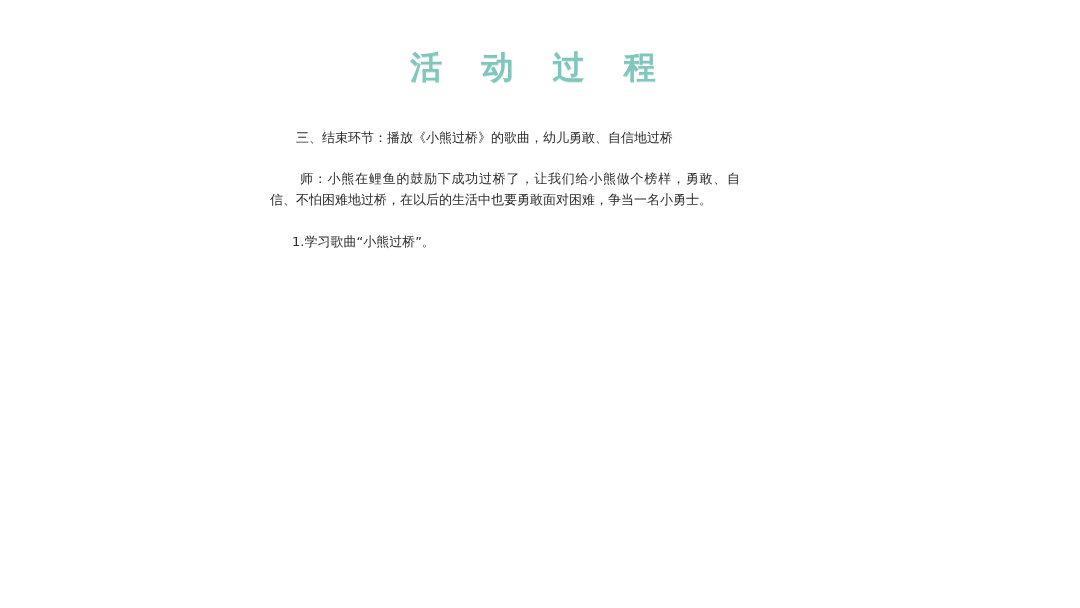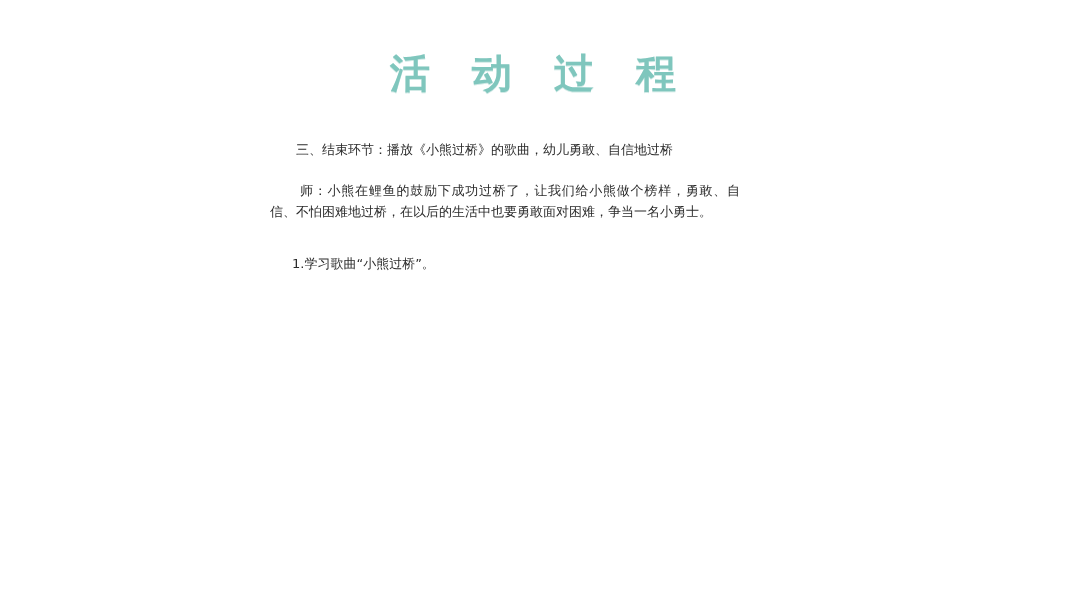--- a/index.html
+++ b/index.html
@@ -19,46 +19,46 @@
     height: 608px;
     background: #ffffff;
   }
   .title {
     position: absolute;
     left: 0;
     top: 46px;
     width: 1080px;
     text-align: center;
     font-family: "DejaVu Sans", sans-serif;
-    font-size: 40px;
+    font-size: 32px;
     font-weight: bold;
     letter-spacing: 14px;
     color: #7fc6bd;
     text-shadow: 0 1px 0 #cfe9e5;
   }
   .body-block {
     position: absolute;
     left: 270px;
-    top: 140px;
+    top: 128px;
     width: 470px;
   }
   .para {
     color: #2b2b2b;
     font-family: "DejaVu Sans", sans-serif;
     font-size: 13px;
     line-height: 20px;
     margin: 0 0 16px 0;
     text-align: justify;
   }
   .para.indent-1 { text-indent: 26px; }
   .para.indent-2 { text-indent: 30px; }
   .para.indent-small { text-indent: 22px; }
   .p-activity { margin-bottom: 18px; }
   .p-intro { margin-bottom: 20px; }
-  .p-main { margin-bottom: 32px; line-height: 21px; }
+  .p-main { margin-bottom: 22px; line-height: 21px; }
   .p-item { margin-bottom: 16px; }
 </style>
 </head>
 <body>
 
 <div class="slide">
 
   <div class="title">活 动 过 程</div>
 
   <div class="body-block">

